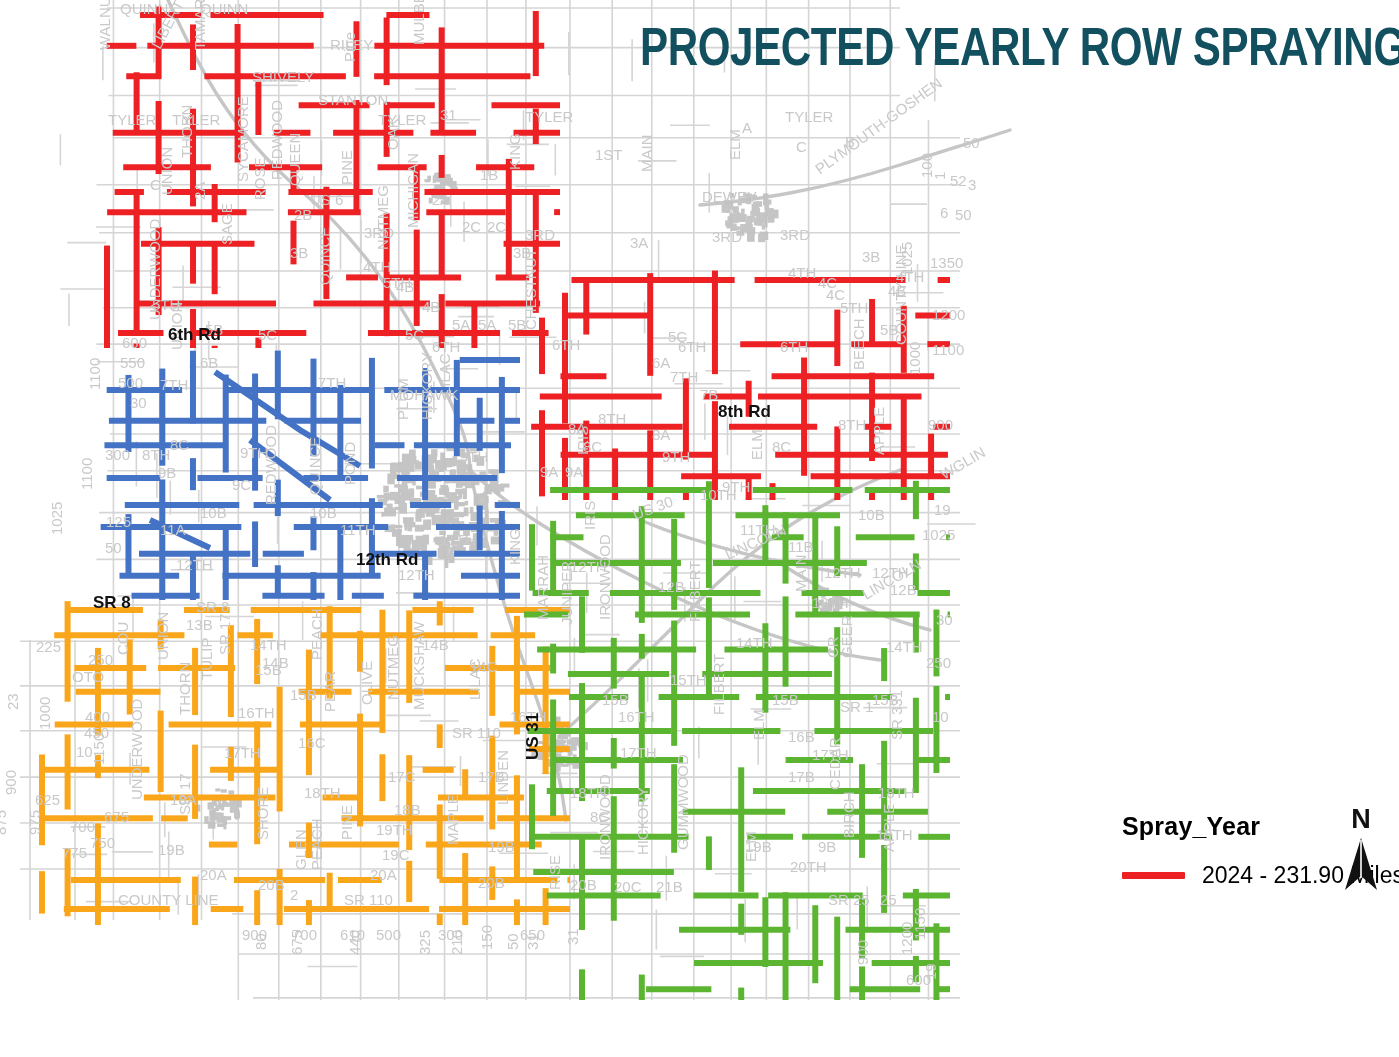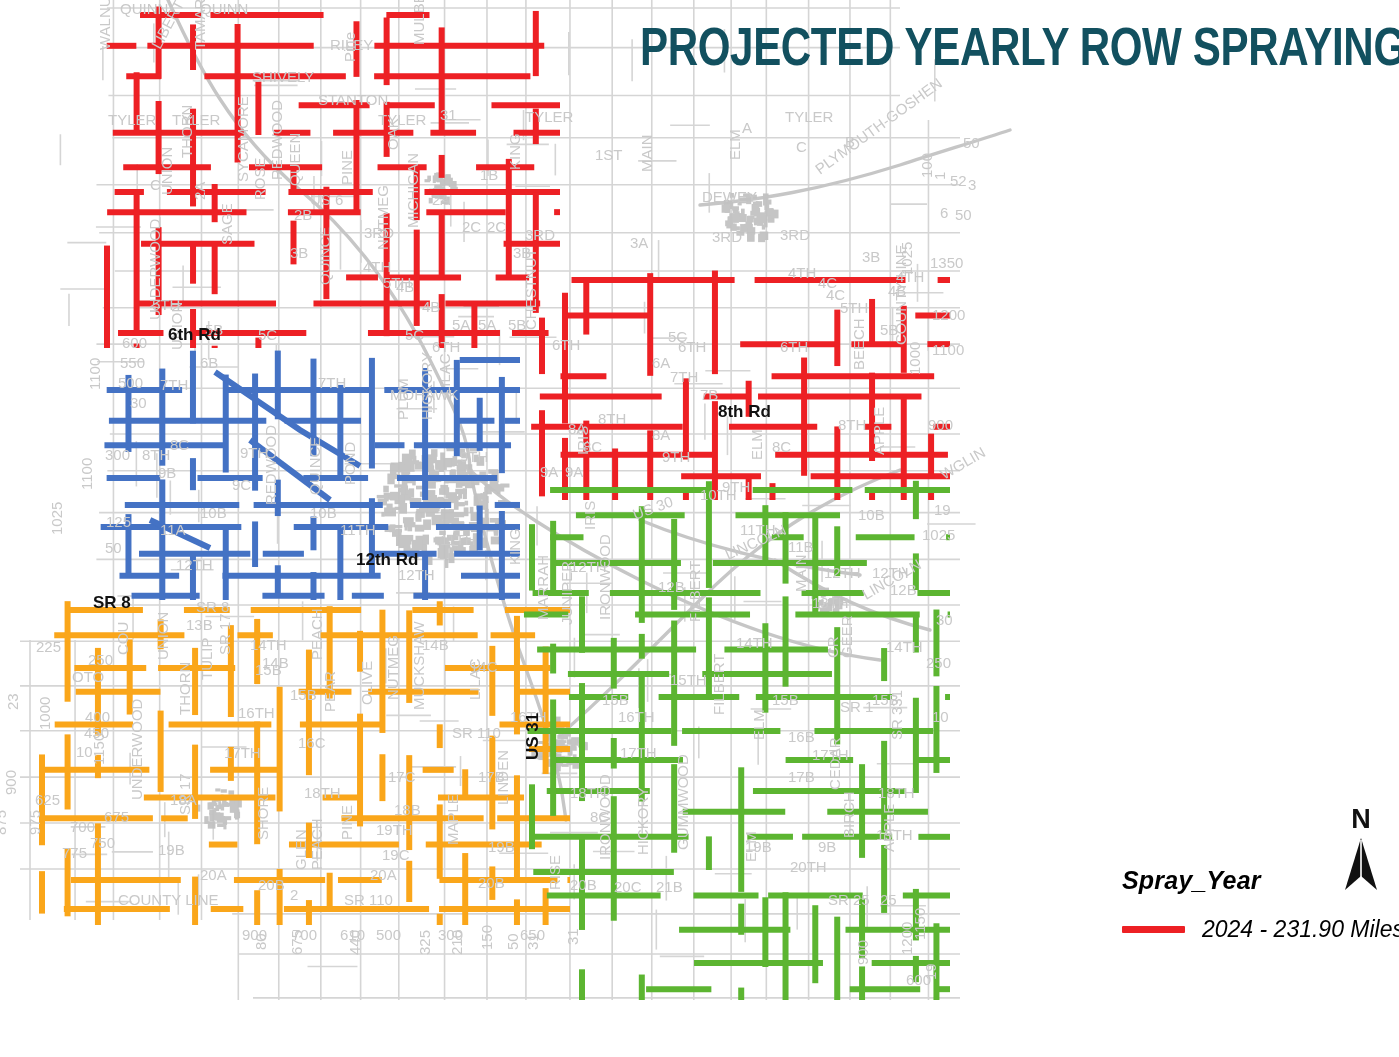--- a/index.html
+++ b/index.html
@@ -29,21 +29,21 @@
   }
 
   
   #map-canvas{
     position:absolute;left:0;top:0;width:1100px;height:1020px;
   }
   #map-canvas svg{display:block;}
 
   
   #legend{
-    position:absolute;left:1118px;top:866px;width:275px;font-style:italic;
+    position:absolute;left:1118px;top:812px;width:275px;
   }
   #legend-title{
     font-size:25px;font-weight:bold;color:#000;
     margin:0 0 16px 4px;letter-spacing:0.2px;
   }
   .legend-row{
     display:flex;align-items:center;height:37px;text-align:center;
   }
   .legend-swatch{
     width:63px;height:7px;border-radius:1px;flex:0 0 auto;margin-left:4px;

